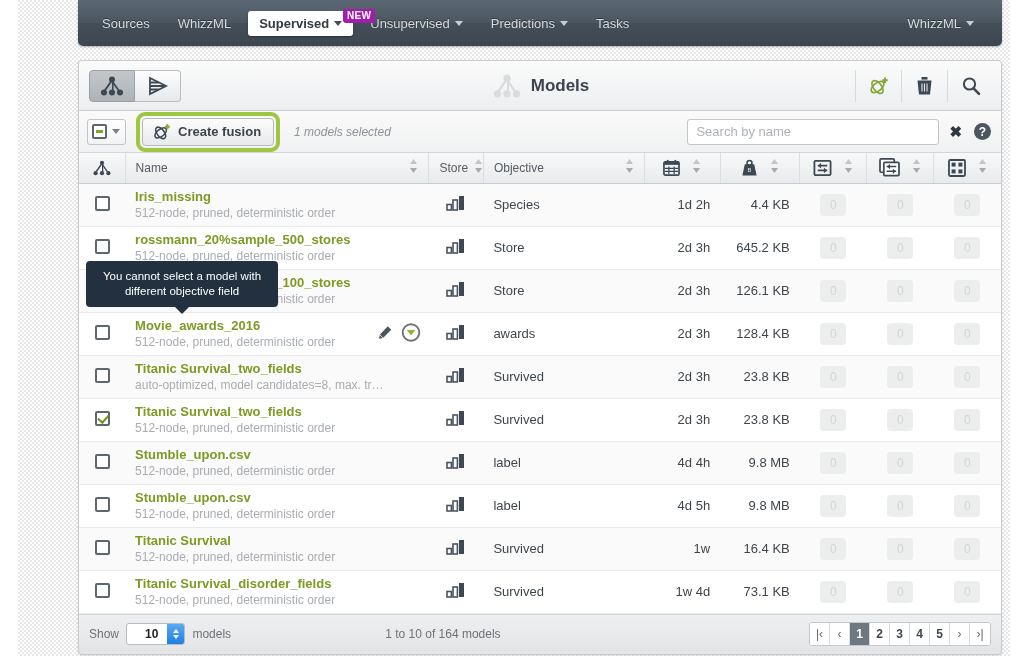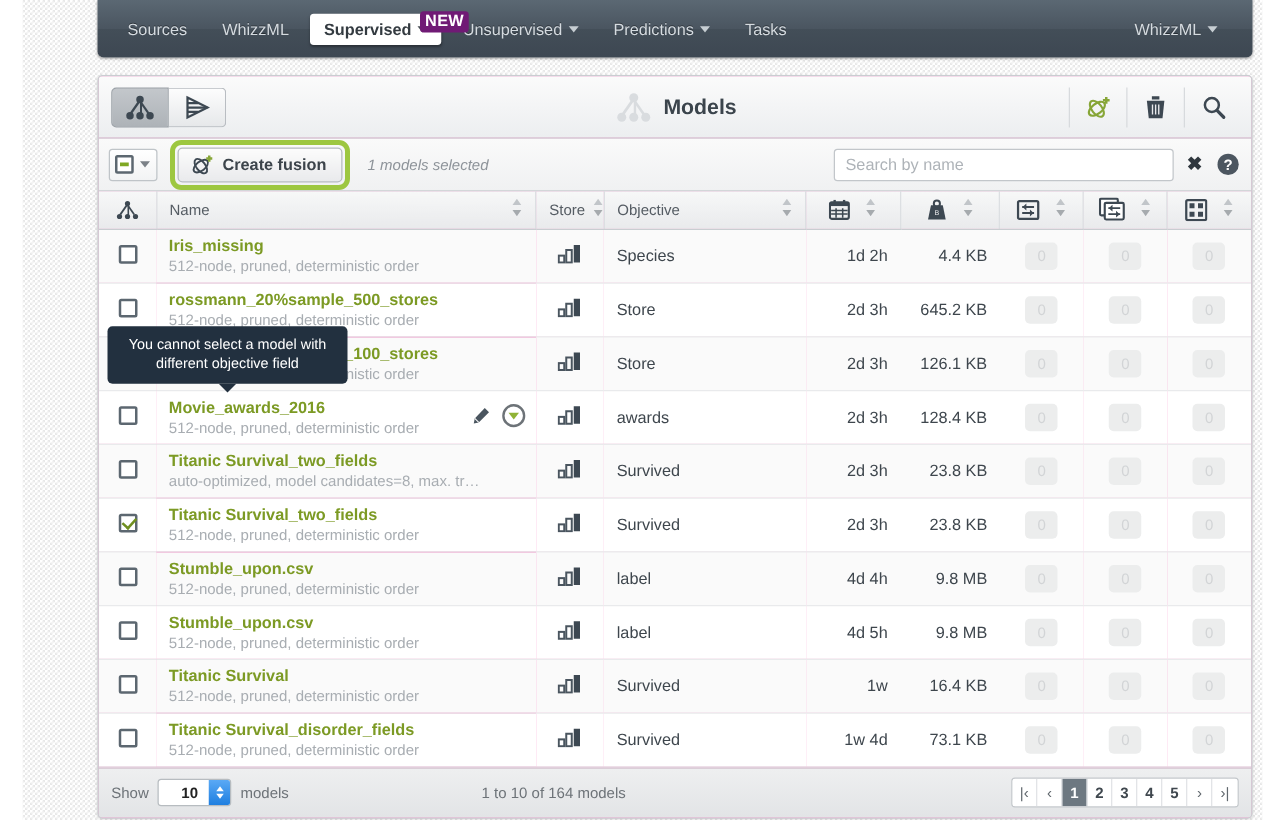--- a/index.html
+++ b/index.html
@@ -62,23 +62,23 @@
     width: 0; height: 0;
     border-left: 4px solid transparent;
     border-right: 4px solid transparent;
     border-top: 5px solid currentColor;
     display: inline-block;
     opacity: .9;
   }
   .new-badge {
     position: absolute;
     top: -2px; right: -22px;
-    background: #701a75;
+    background: #a21caf;
     color: #fff;
-    font-size: 13px;
+    font-size: 10px;
     font-weight: bold;
     padding: 1px 4px 2px;
     border-radius: 3px;
     letter-spacing: .3px;
     line-height: 1.1;
   }
   .nav-spacer { flex: 1; }
 
   
   .panel {
@@ -201,21 +201,21 @@
   }
   .sel-count {
     margin-left: 14px;
     font-size: 12px; font-style: italic; color: #8d9399;
   }
   .search-box {
     margin-left: auto;
     display: flex; align-items: center;
   }
   .search-input {
-    width: 272px; height: 26px;
+    width: 252px; height: 26px;
     border: 1px solid #c2c6ca;
     border-radius: 3px;
     padding: 0 8px;
     font-size: 13px;
     color: #555;
     background: #fff;
     outline: none;
     font-family: "Liberation Sans", sans-serif;
   }
   .search-input::placeholder { color: #aeb3b8; }

